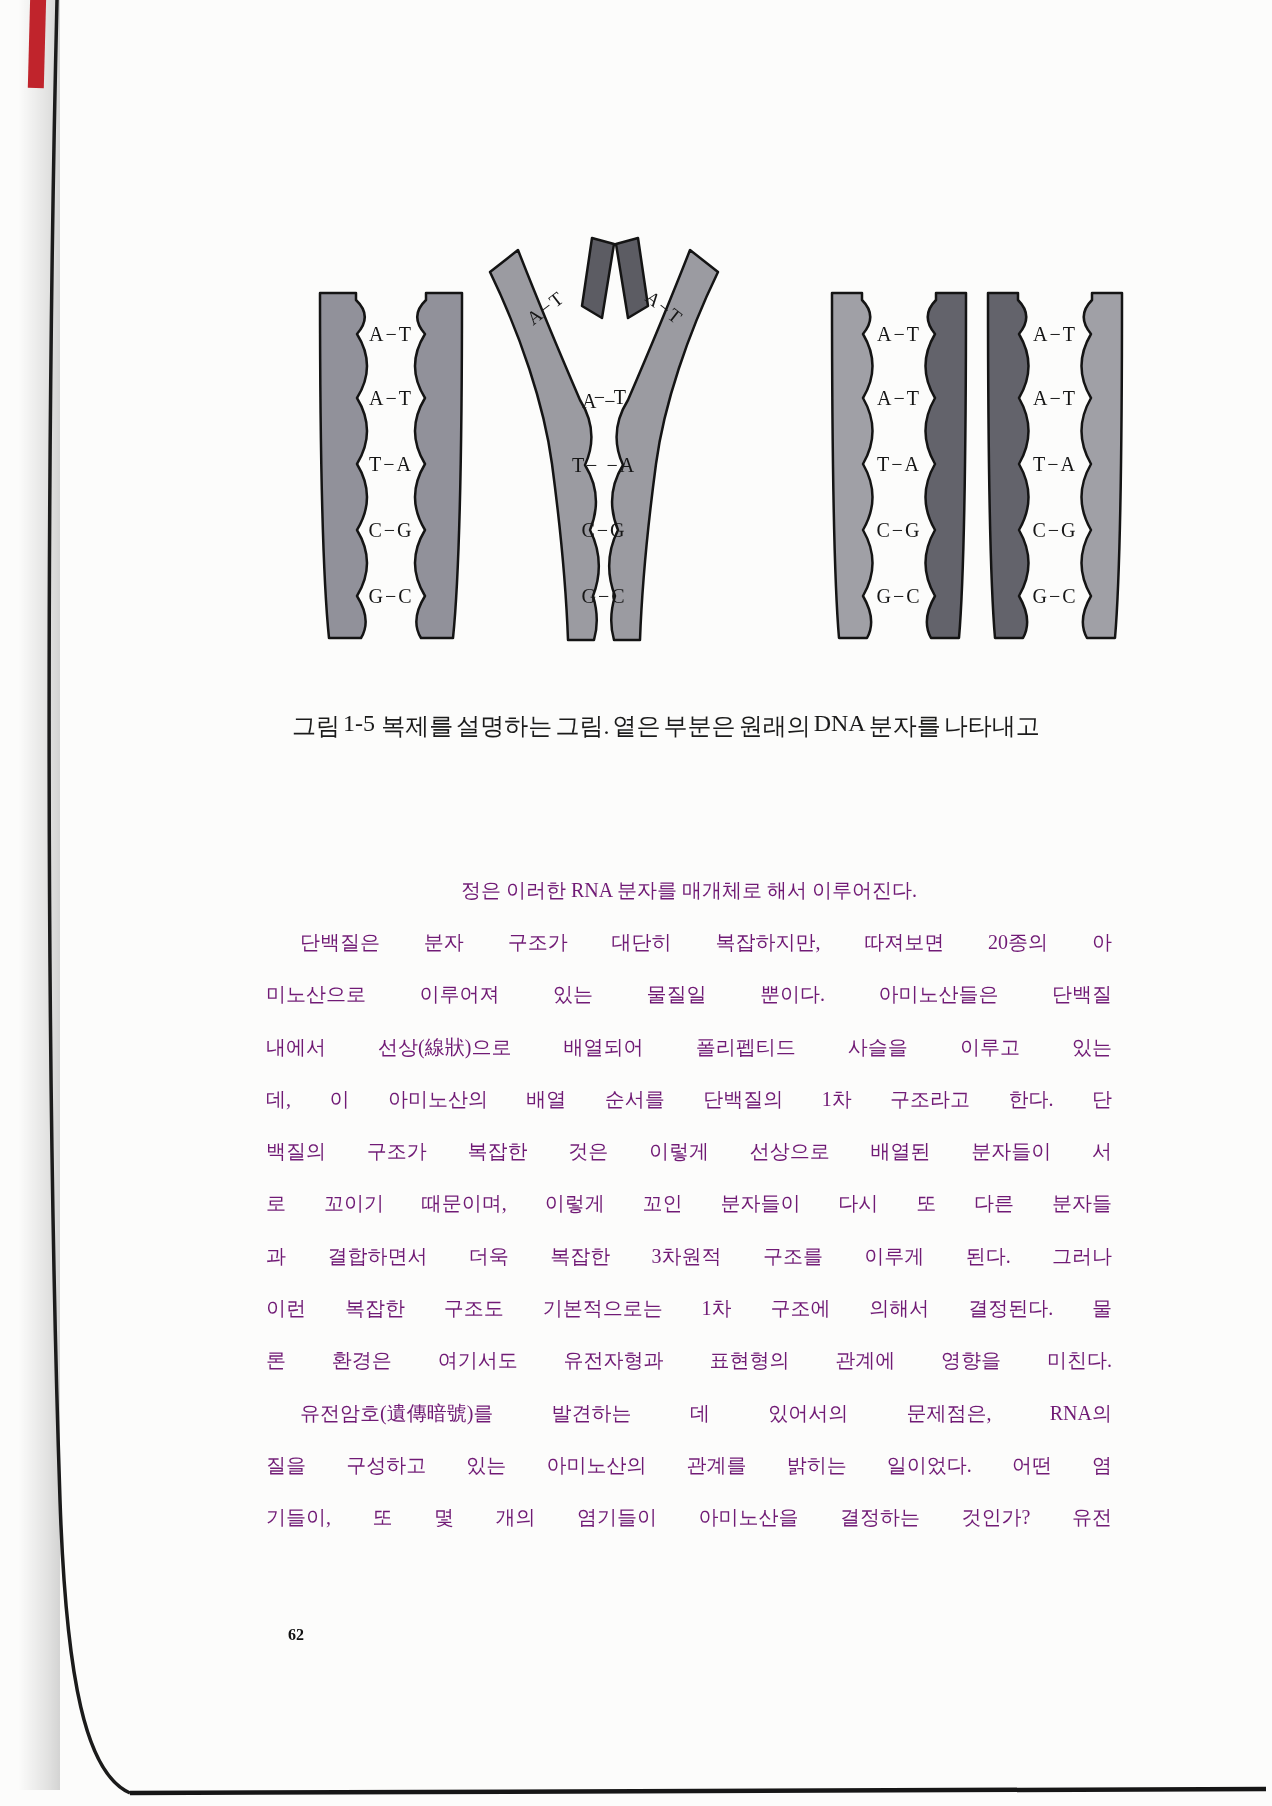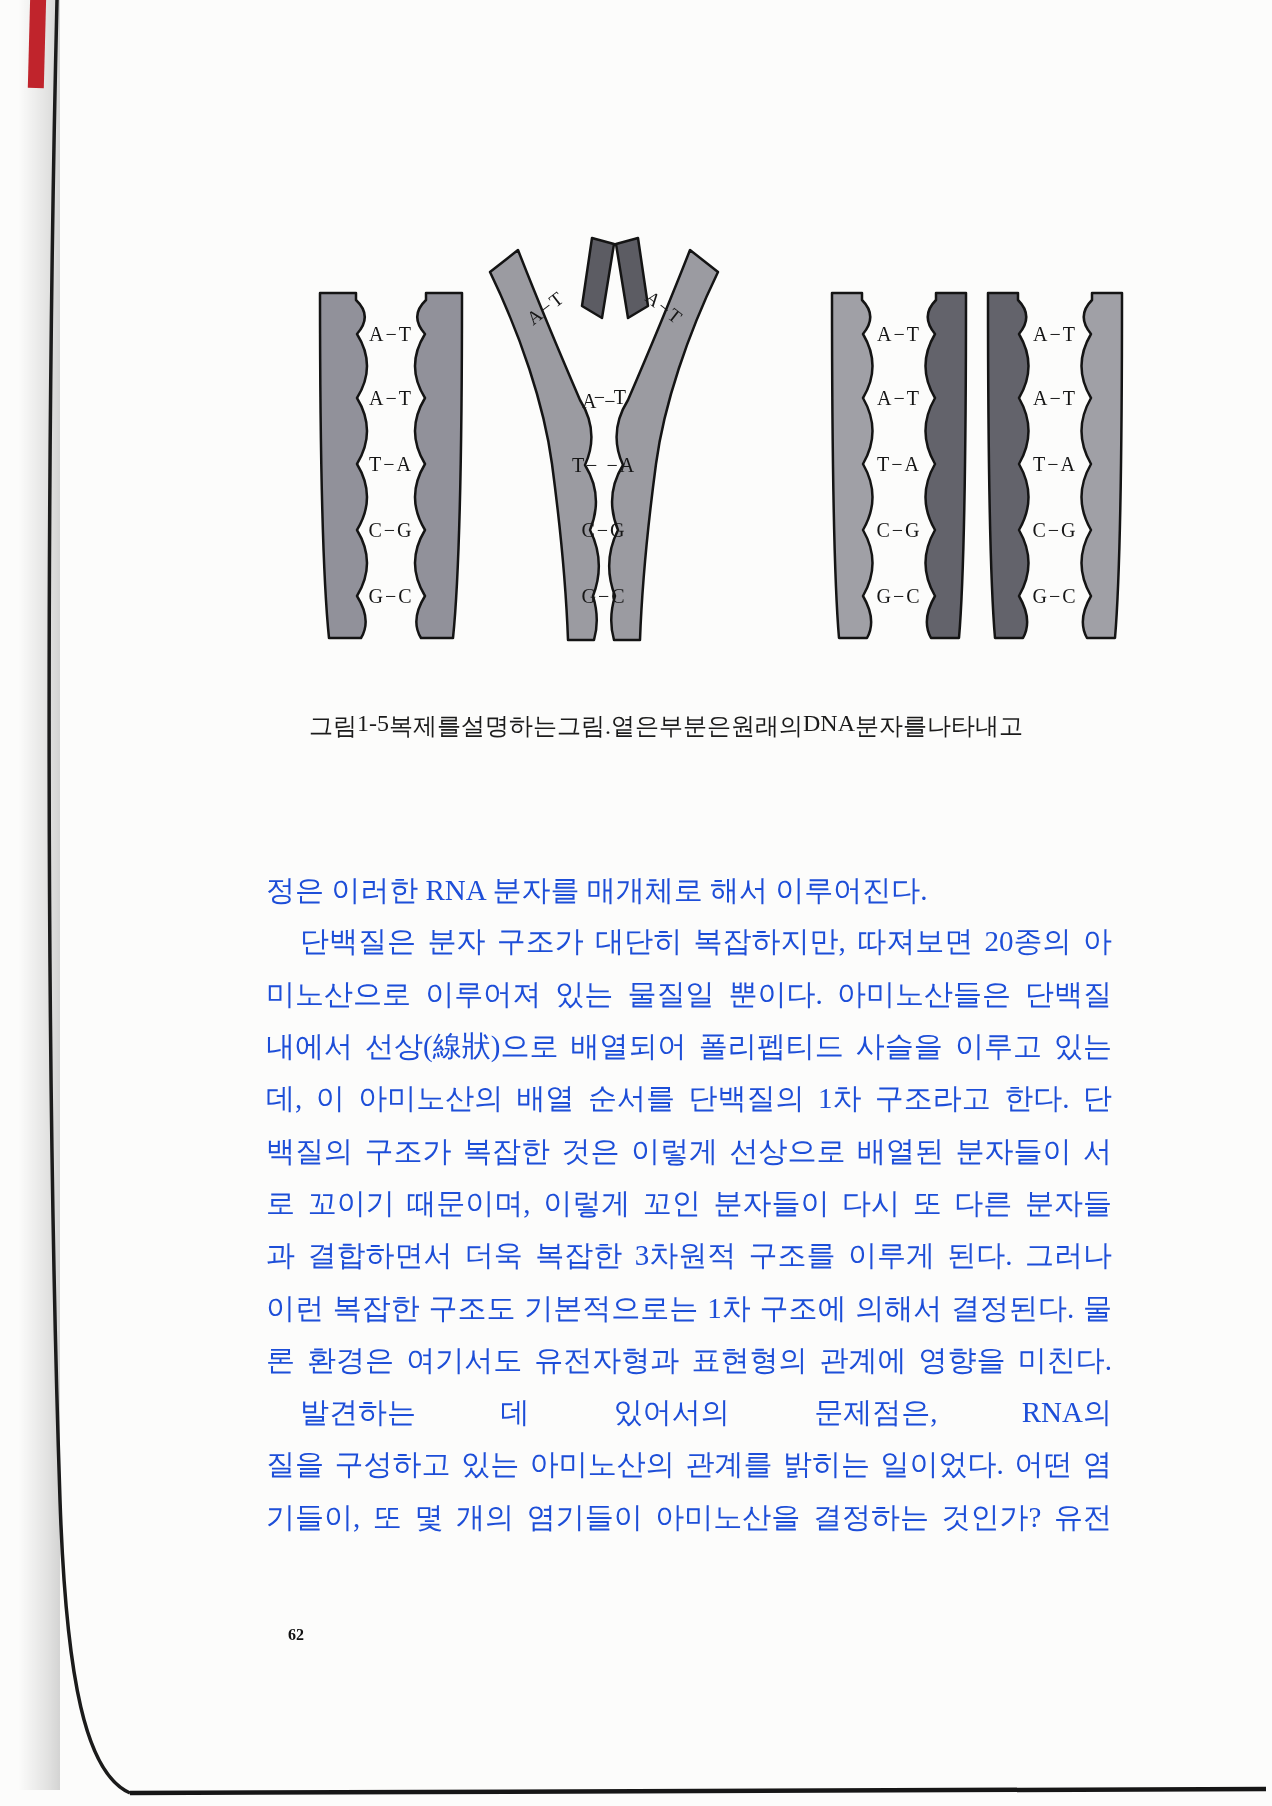--- a/index.html
+++ b/index.html
@@ -37,21 +37,21 @@
     font-size:20px;letter-spacing:2px;fill:#161616;
   }
   
   .caption-line{
     position:absolute;font-size:24px;color:#1b1b1b;white-space:nowrap;
   }
   .caption-just{display:flex;justify-content:space-between;white-space:nowrap;}
   
   .bodytext{
     position:absolute;left:266px;top:864px;width:846px;
-    font-size:29px;color:#1d4ed8;
+    font-size:20px;color:#701a75;text-align:center;
   }
   .line{
     height:52.3px;display:flex;justify-content:space-between;
     align-items:center;white-space:nowrap;
   }
   .line.short{display:block;line-height:52.3px;}
   .line.indent{padding-left:34px;}
   .pagenum{
     position:absolute;left:288px;top:1626px;
     font-size:16px;font-weight:bold;color:#111;
@@ -119,21 +119,21 @@
         <path d="M138,3 L108,3 L108,10 Q92,26 107,44 Q88,76 107,108 Q88,141 107,174 Q88,207 107,240 Q88,273 107,306 Q93,330 103,348 L131,348 C136,290 138,150 138,3 Z" stroke="#141414" stroke-width="2.5" stroke-linejoin="round" fill="#a0a0a6"></path>
         <text x="71" y="51" text-anchor="middle">A−T</text>
         <text x="71" y="115" text-anchor="middle">A−T</text>
         <text x="71" y="181" text-anchor="middle">T−A</text>
         <text x="71" y="247" text-anchor="middle">C−G</text>
         <text x="71" y="313" text-anchor="middle">G−C</text>
       </svg>
     </div>
   </div>
 
-  <div class="caption-line caption-just" style="left:292px;top:710px;width:748px;justify-content:center;">
+  <div class="caption-line caption-just" style="left:292px;top:710px;width:748px;">
       <span>그림</span>
       <span>1-5</span>
       <span></span>
       <span>복제를</span>
       <span>설명하는</span>
       <span>그림.</span>
       <span>옅은</span>
       <span>부분은</span>
       <span>원래의</span>
       <span>DNA</span>
@@ -232,20 +232,21 @@
         <span>론</span>
         <span>환경은</span>
         <span>여기서도</span>
         <span>유전자형과</span>
         <span>표현형의</span>
         <span>관계에</span>
         <span>영향을</span>
         <span>미친다.</span>
       </div>
     <div class="line indent">
+        <span>유전암호(遺傳暗號)를</span>
         <span>발견하는</span>
         <span>데</span>
         <span>있어서의</span>
         <span>문제점은,</span>
         <span>RNA의</span>
       </div>
     <div class="line">
         <span>질을</span>
         <span>구성하고</span>
         <span>있는</span>

